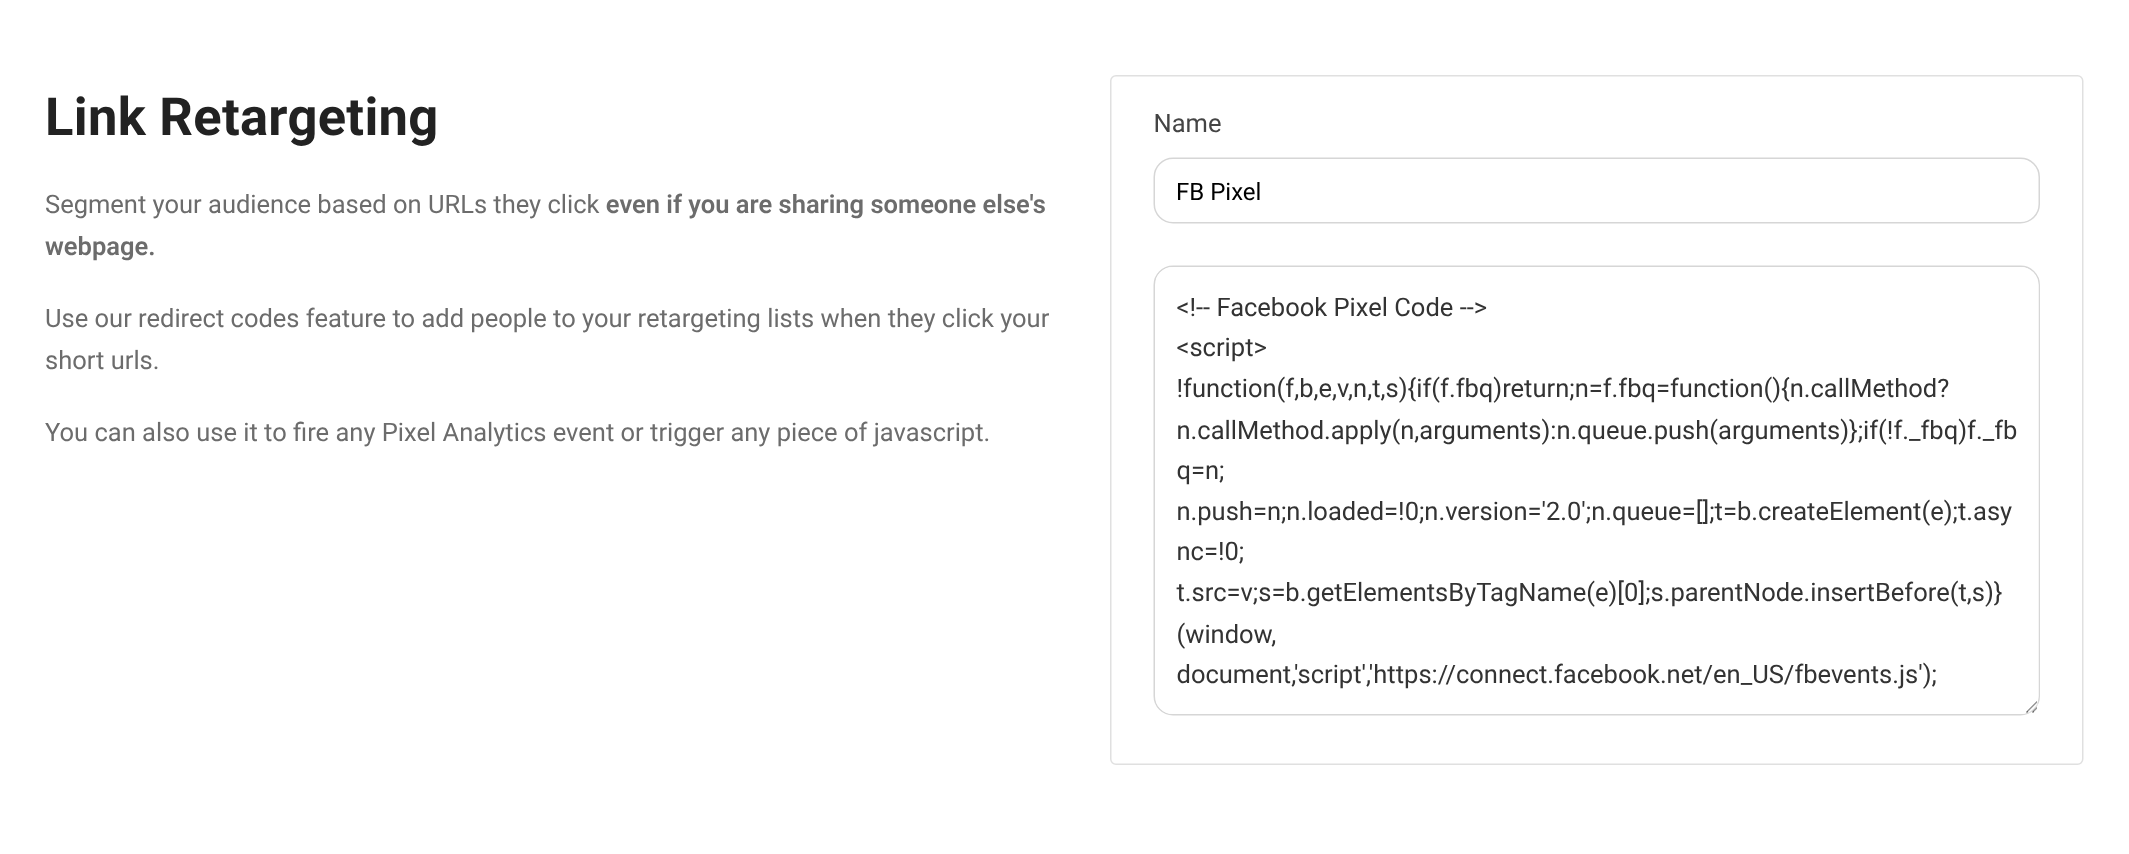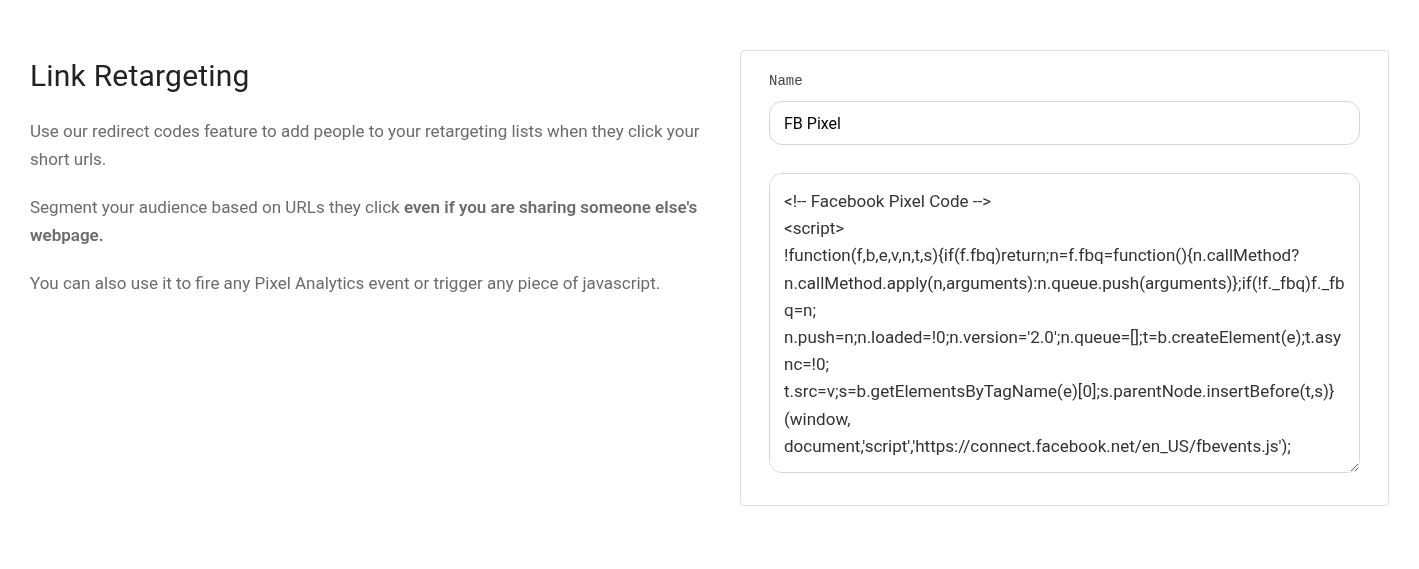--- a/index.html
+++ b/index.html
@@ -21,43 +21,42 @@
     padding-top: 8px;
   }
   .right {
     flex: 1;
     border: 1px solid #e0e0e0;
     border-radius: 4px;
     padding: 22px 28px 28px 28px;
     background: #fff;
   }
   h1.title {
-    font-size: 30px;
-    font-weight: 400;
+    font-size: 35px;
+    font-weight: 700;
     color: #222;
     margin-bottom: 24px;
     letter-spacing: 0.2px;
   }
   .desc p {
     font-size: 17px;
     color: #6c6c6c;
     line-height: 1.65;
     margin-bottom: 20px;
   }
   .desc b {
     font-weight: 600;
     color: #6c6c6c;
   }
   .form-label {
-    font-size: 14px;
+    font-size: 17px;
     color: #444;
     margin-bottom: 12px;
     display: block;
     font-weight: 400;
-    font-family: Liberation Mono, monospace;
   }
   .text-input {
     width: 100%;
     height: 44px;
     border: 1px solid #d6d6d6;
     border-radius: 13px;
     padding: 0 14px;
     font-size: 16px;
     color: #000000;
     font-family: inherit;
@@ -86,24 +85,24 @@
   .code-area::-webkit-scrollbar-thumb { background: #c7c7c7; border-radius: 7px; border: 3px solid #f5f5f5; }
 </style>
 </head>
 <body>
 
 <div class="container">
 
   <div class="left">
     <h1 class="title">Link Retargeting</h1>
     <div class="desc">
-      <p>Use our redirect codes feature to add people to your retargeting lists when they click your short urls.</p>
       <p>
         <span>Segment your audience based on URLs they click </span><b>even if you are sharing someone else's webpage.</b>
       </p>
+      <p>Use our redirect codes feature to add people to your retargeting lists when they click your short urls.</p>
       <p>You can also use it to fire any Pixel Analytics event or trigger any piece of javascript.</p>
     </div>
   </div>
 
   <div class="right">
     <label class="form-label">Name</label>
     <input type="text" class="text-input" value="FB Pixel" style="">
 
     <textarea class="code-area" style="">&lt;!-- Facebook Pixel Code --&gt;
 &lt;script&gt;

